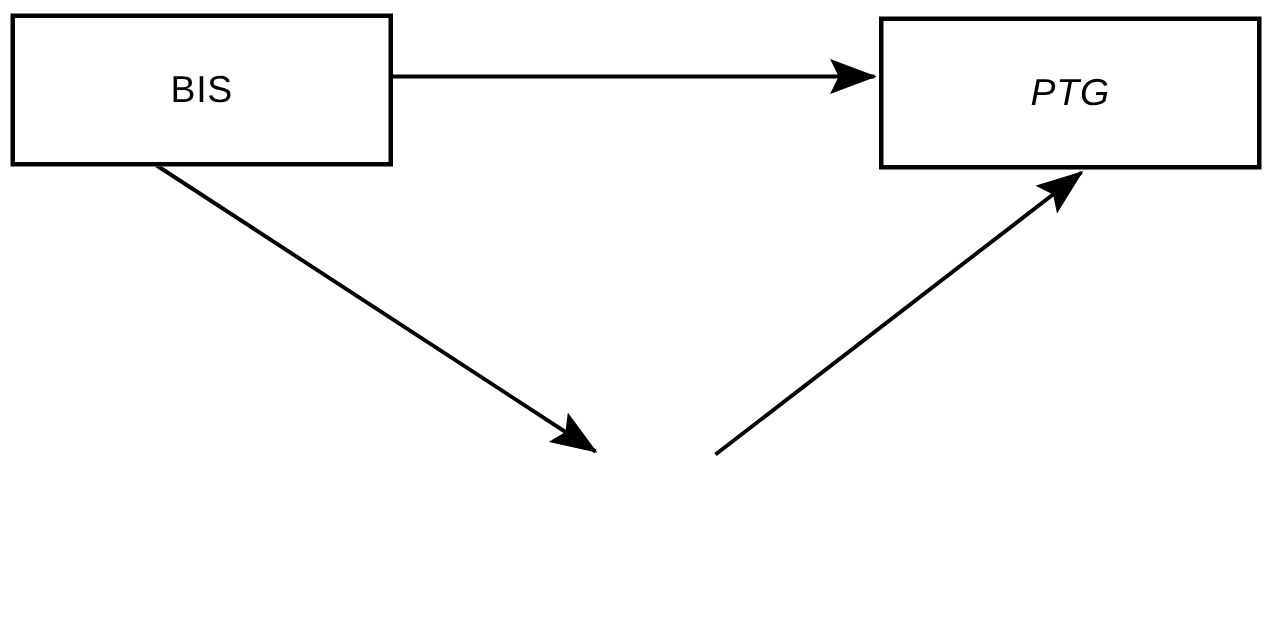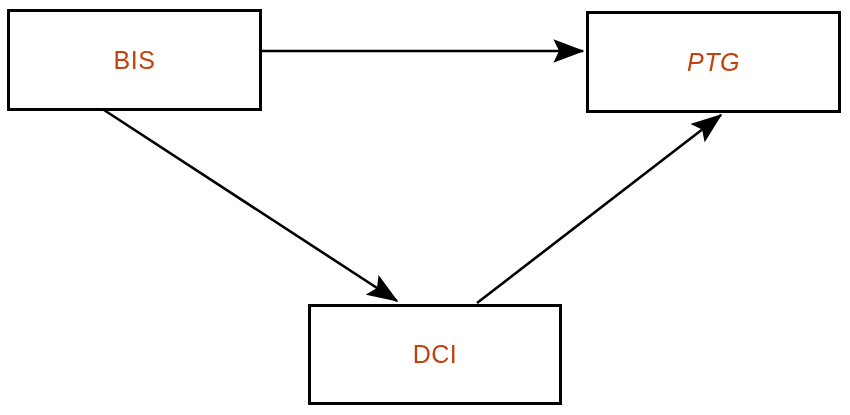--- a/index.html
+++ b/index.html
@@ -31,21 +31,21 @@
     border: 3px solid #000000;
     display: flex;
     align-items: center;
     justify-content: center;
     z-index: 2;
   }
   .node-label {
     font-family: "Liberation Sans", sans-serif;
     font-size: 25px;
     font-weight: 400;
-    color: #c2410c;
+    color: #000000;
     letter-spacing: 0.5px;
     line-height: 1;
     white-space: nowrap;
   }
   #node-bis {
     left: 7px;
     top: 9px;
     width: 255px;
     height: 102px;
   }
@@ -89,17 +89,14 @@
   </svg>
 
   <div class="node-box" id="node-bis">
     <span class="node-label">BIS</span>
   </div>
 
   <div class="node-box" id="node-ptg">
     <span class="node-label">PTG</span>
   </div>
 
-  <div class="node-box" id="node-dci">
-    <span class="node-label">DCI</span>
-  </div>
 
 </div>
 
 </body></html>

